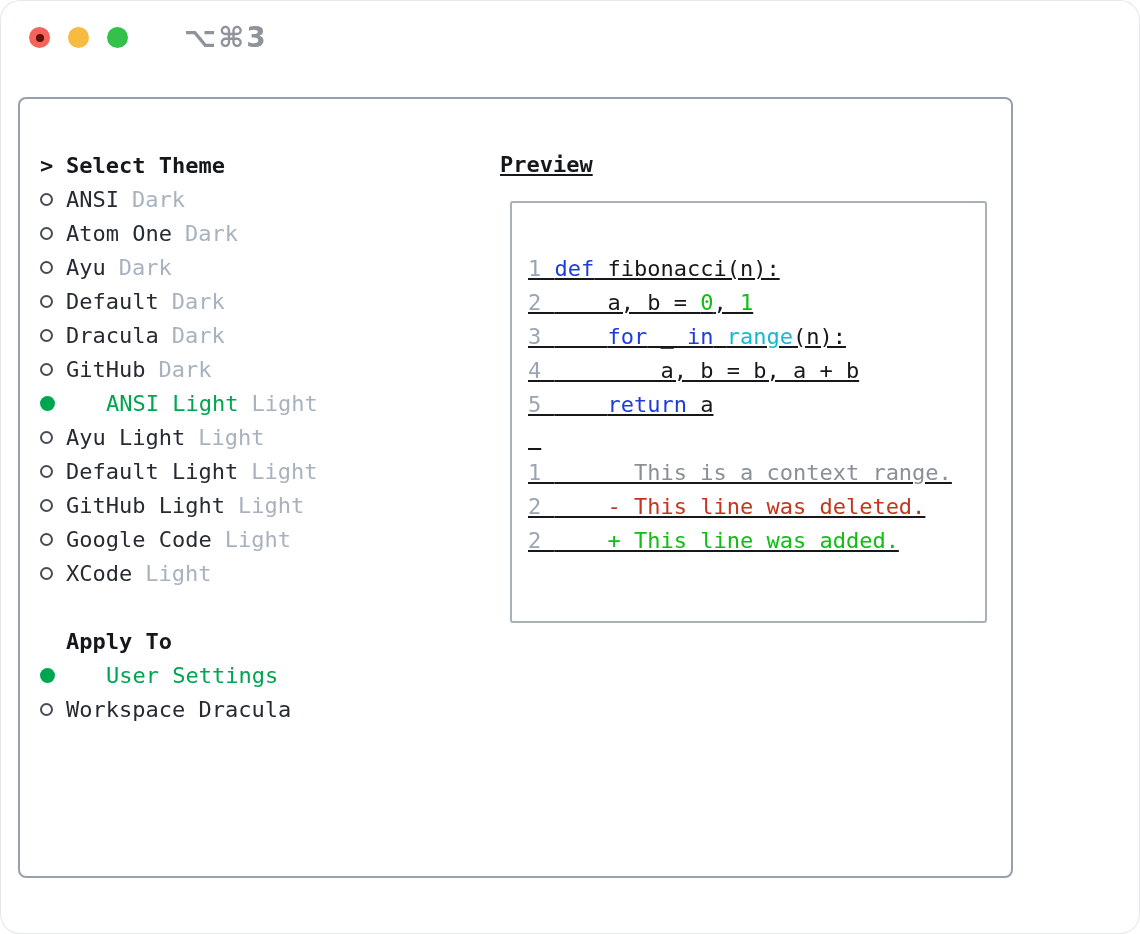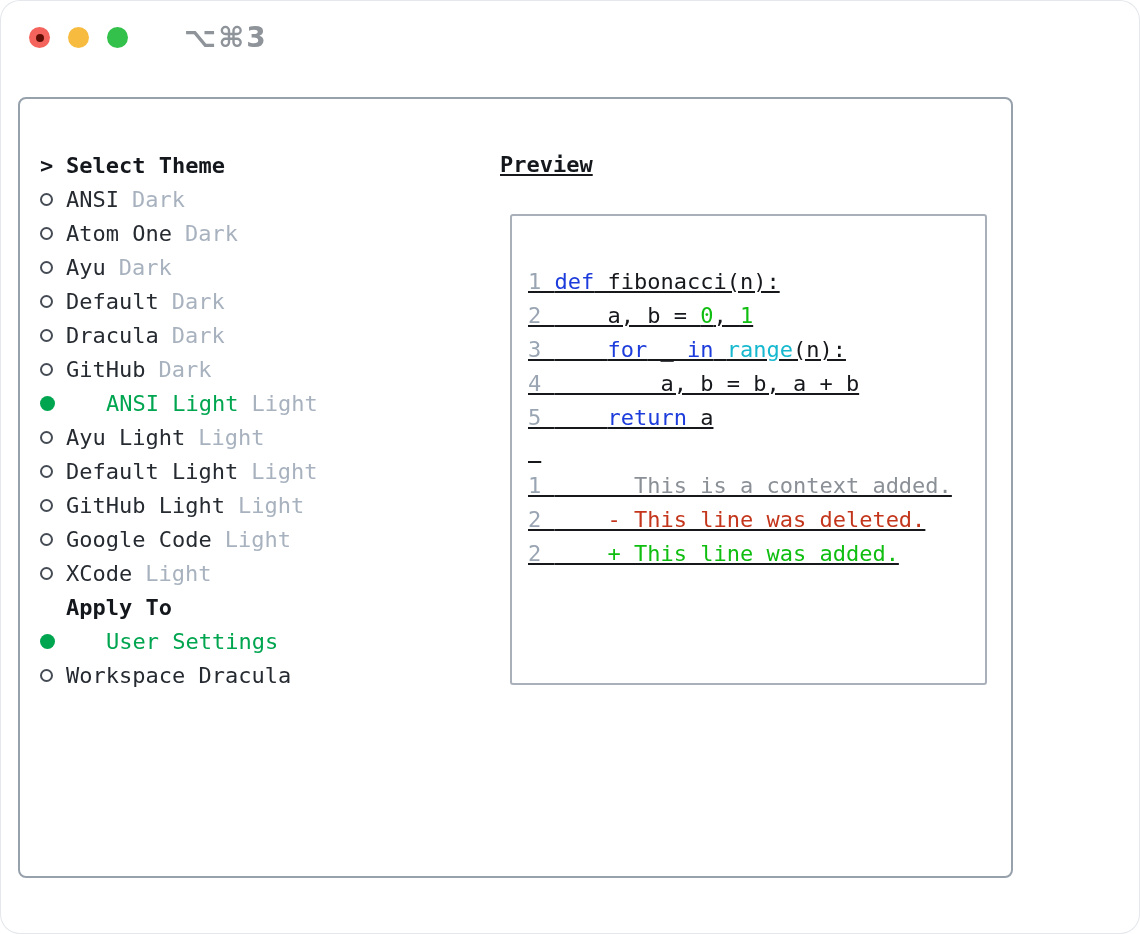--- a/index.html
+++ b/index.html
@@ -33,27 +33,27 @@
 
   .left { width:460px; flex:none; font-size:22px; }
   .row { height:34px; display:flex; align-items:center; }
   .marker { width:26px; flex:none; display:flex; align-items:center; }
   .prompt, .htitle { font-weight:bold; color:#14171c; }
   .radio { width:13px; height:13px; border:2px solid #464c55; border-radius:50%; }
   .radio.filled { width:15px; height:15px; border:none; background: var(--accent, #00a550); }
   .name { color:#262b32; }
   .name.sel { color: var(--accent, #00a550); margin-left: 40px; }
   .variant { color: var(--muted, #a8b2bf); margin-left:13px; }
-  .apply-header { }
+  .apply-header { margin-top:34px; }
   .hint { margin-top:34px; width:424px; line-height:34px; color: var(--muted, #a8b2bf); }
 
   .right { flex:1; font-size:22px;text-decoration:underline; }
   .ptitle { height:34px; line-height:34px; font-weight:bold; color:#14171c; }
   .codebox {
-    margin:32px 0 0 10px; width:477px; height:471px;
+    margin:19px 0 0 10px; width:477px; height:422px;
     border:2px solid var(--box-border, #a9b0ba);
     border-radius:3px;
     padding:49px 0 0 16px;
     overflow:hidden;
   }
   .code-line { height:34px; line-height:34px; white-space:pre; }
   .tok-ln    { color: var(--gutter, #9aa5b3); }
   .tok-kw    { color: var(--code-blue, #1d3cdc); }
   .tok-fn    { color: var(--code-cyan, #15b8ce); }
   .tok-num   { color: var(--code-green, #0fbe10); }
@@ -193,19 +193,19 @@
 
     <div class="right">
       <div class="ptitle">Preview</div>
       <div class="codebox" id="codebox">
           <div class="code-line"><span class="tok-ln">1 </span><span class="tok-kw">def</span><span class="tok-plain"> fibonacci(n):</span></div>
           <div class="code-line"><span class="tok-ln">2 </span><span class="tok-plain">    a, b = </span><span class="tok-num">0</span><span class="tok-plain">, </span><span class="tok-num">1</span></div>
           <div class="code-line"><span class="tok-ln">3 </span><span class="tok-plain">    </span><span class="tok-kw">for</span><span class="tok-plain"> _ </span><span class="tok-kw">in</span><span class="tok-plain"> </span><span class="tok-fn">range</span><span class="tok-plain">(n):</span></div>
           <div class="code-line"><span class="tok-ln">4 </span><span class="tok-plain">        a, b = b, a + b</span></div>
           <div class="code-line"><span class="tok-ln">5 </span><span class="tok-plain">    </span><span class="tok-kw">return</span><span class="tok-plain"> a</span></div>
           <div class="code-line">&nbsp;</div>
-          <div class="code-line"><span class="tok-ln">1 </span><span class="tok-ctx">      This is a context added.</span></div>
+          <div class="code-line"><span class="tok-ln">1 </span><span class="tok-ctx">      This is a context range.</span></div>
           <div class="code-line"><span class="tok-ln">2 </span><span class="tok-del">    - This line was deleted.</span></div>
           <div class="code-line"><span class="tok-ln">2 </span><span class="tok-add">    + This line was added.</span></div>
         </div>
     </div>
   </div>
 </div>
 
 </body></html>

